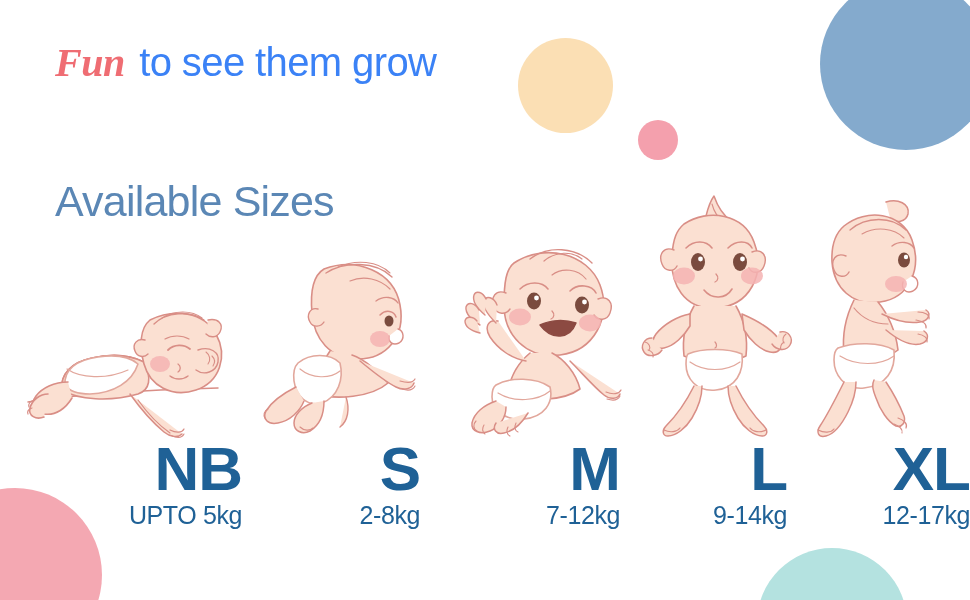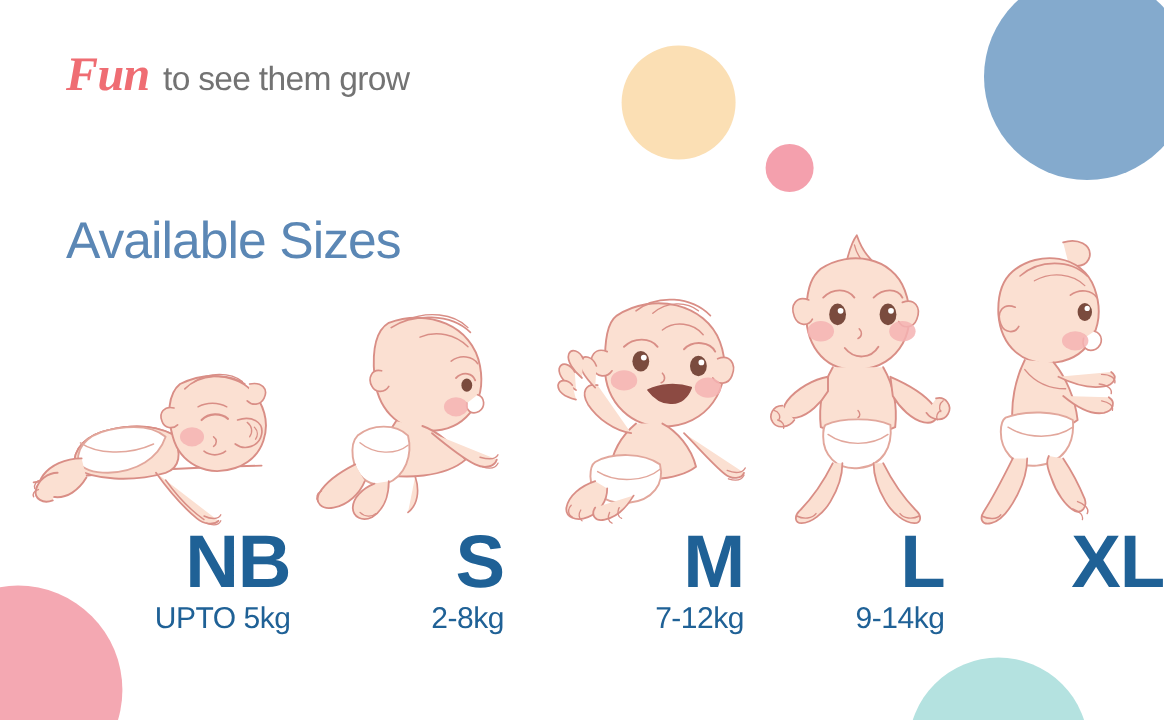--- a/index.html
+++ b/index.html
@@ -27,23 +27,23 @@
   }
   #headline .fun{
     font-family:"Liberation Serif", serif;
     font-style:italic;font-weight:700;
     color:#ef6d73;
     font-size:40px;
     letter-spacing:-.5px;
     padding-right:4px;
   }
   #headline .rest{
-    color:#737373;
+    color:#3b82f6;
     font-weight:400;
-    font-size:28px;
+    font-size:40px;
     letter-spacing:-.6px;
   }
 
   #subhead{
     position:absolute;left:55px;top:180px;
     color:#5b87b5;font-size:43px;font-weight:400;letter-spacing:-.8px;
     line-height:1;white-space:nowrap;
   }
 
   
@@ -325,15 +325,16 @@
   <div class="sizecol" id="col-m">
     <div class="code">M</div>
     <div class="wt">7-12kg</div>
   </div>
   <div class="sizecol" id="col-l">
     <div class="code">L</div>
     <div class="wt">9-14kg</div>
   </div>
   <div class="sizecol" id="col-xl">
     <div class="code">XL</div>
+    <div class="wt">12-17kg</div>
   </div>
 
 </div>
 
 </body></html>

